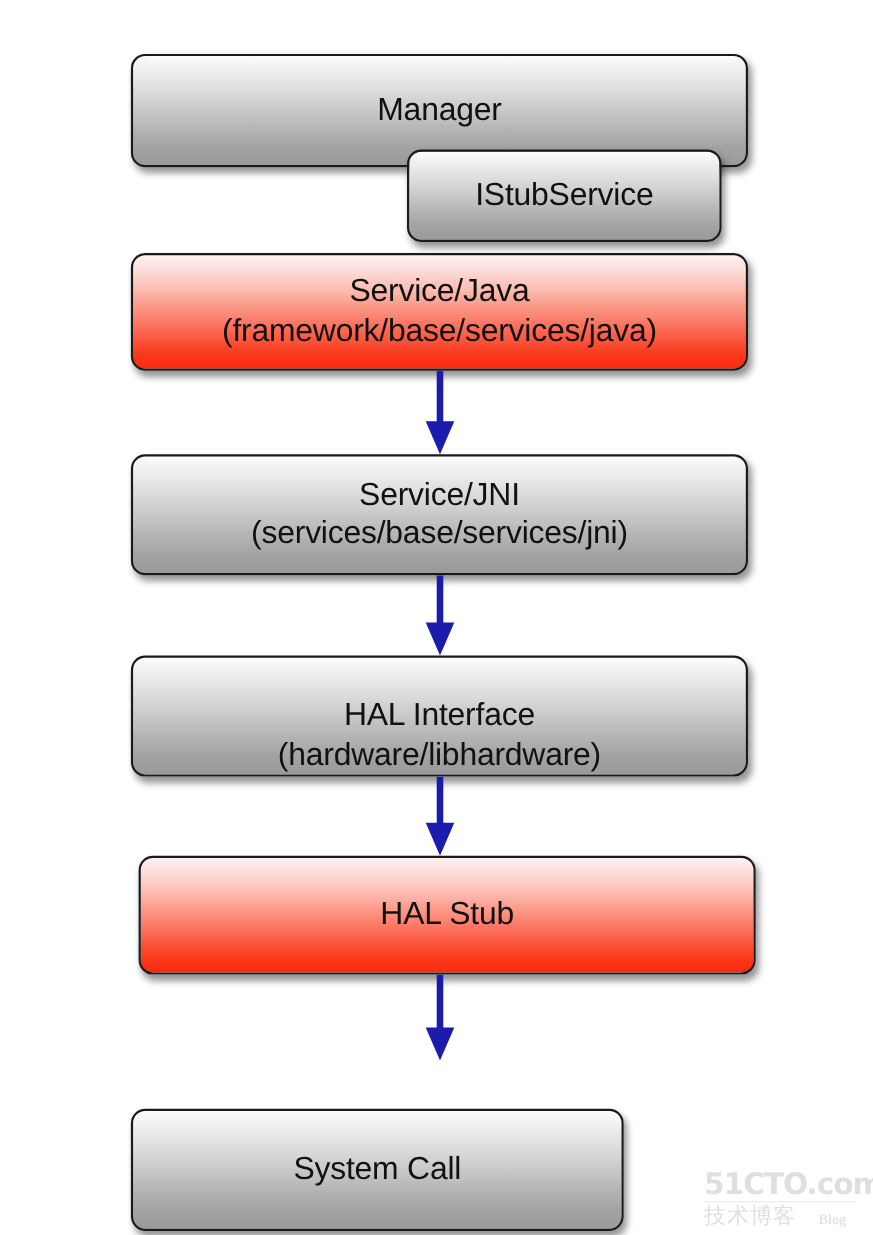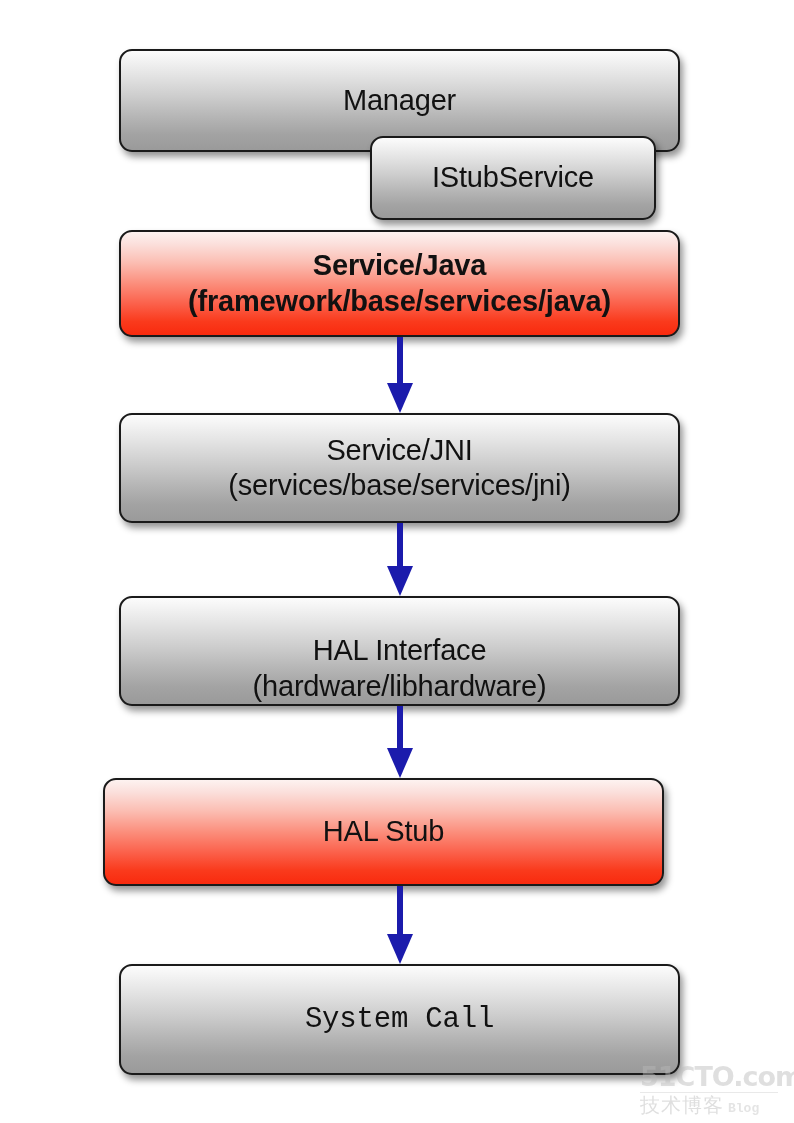--- a/index.html
+++ b/index.html
@@ -100,70 +100,70 @@
   }
   #watermark .wm-rule {
     height: 1px;
     background: #cfcfcf;
     margin: 2px 0 2px 0;
     width: 138px;
   }
   #watermark .wm-bot {
     display: flex;
     align-items: flex-end;
-    gap: 4px;
+    gap: 20px;
   }
   #watermark .wm-cn {
     font-family: "DejaVu Sans", sans-serif;
     font-size: 20px;
     color: #b9b9b9;
     letter-spacing: 1px;
     line-height: 1;
   }
   #watermark .wm-blog {
-    font-family: Liberation Mono, monospace;
+    font-family: Liberation Serif, serif;
     font-weight: bold;
     font-size: 13px;
     color: #c4c4c4;
     line-height: 1;
   }
 </style>
 </head>
 <body>
 
 <div id="diagram">
 
   <div class="node gray" id="node-manager" style="left: 119px; top: 49px; width: 561px; height: 103px;">
     <span class="label">Manager</span>
   </div>
 
   <div class="node gray" id="node-istubservice" style="left: 370px; top: 136px; width: 286px; height: 84px;">
     <span class="label">IStubService</span>
   </div>
 
-  <div class="node red" id="node-service-java" style="left: 119px; top: 230px; width: 561px; height: 107px; font-weight: bold;">
+  <div class="node red" id="node-service-java" style="left: 119px; top: 230px; width: 561px; height: 107px;">
     <span class="label">Service/Java
 (framework/base/services/java)</span>
   </div>
 
   <div class="node gray" id="node-service-jni" style="left: 119px; top: 413px; width: 561px; height: 110px;">
     <span class="label">Service/JNI
 (services/base/services/jni)</span>
   </div>
 
   <div class="node gray" id="node-hal-interface" style="left: 119px; top: 596px; width: 561px; height: 110px; align-items: flex-end;">
     <span class="label">HAL Interface
 (hardware/libhardware)</span>
   </div>
 
-  <div class="node red" id="node-hal-stub" style="left: 103px; top: 778px; width: 561px; height: 108px;">
+  <div class="node red" id="node-hal-stub" style="left: 126px; top: 778px; width: 561px; height: 108px;">
     <span class="label">HAL Stub</span>
   </div>
 
-  <div class="node gray" id="node-system-call" style="left: 119px; top: 964px; width: 561px; height: 111px; font-family: Liberation Mono, monospace;">
+  <div class="node gray" id="node-system-call" style="left: 119px; top: 1008px; width: 448px; height: 111px;">
     <span class="label">System Call</span>
   </div>
 
   <div class="arrow" id="arrow-0" style="left: 383px; top: 337px; height: 76px;">
       <svg viewBox="0 0 34 76" xmlns="http://www.w3.org/2000/svg">
         <rect x="14" y="0" width="6" height="48" fill="#1b1bac"></rect>
         <polygon points="4,46 30,46 17,76" fill="#1b1bac"></polygon>
       </svg>
     </div>
   <div class="arrow" id="arrow-1" style="left: 383px; top: 523px; height: 73px;">

